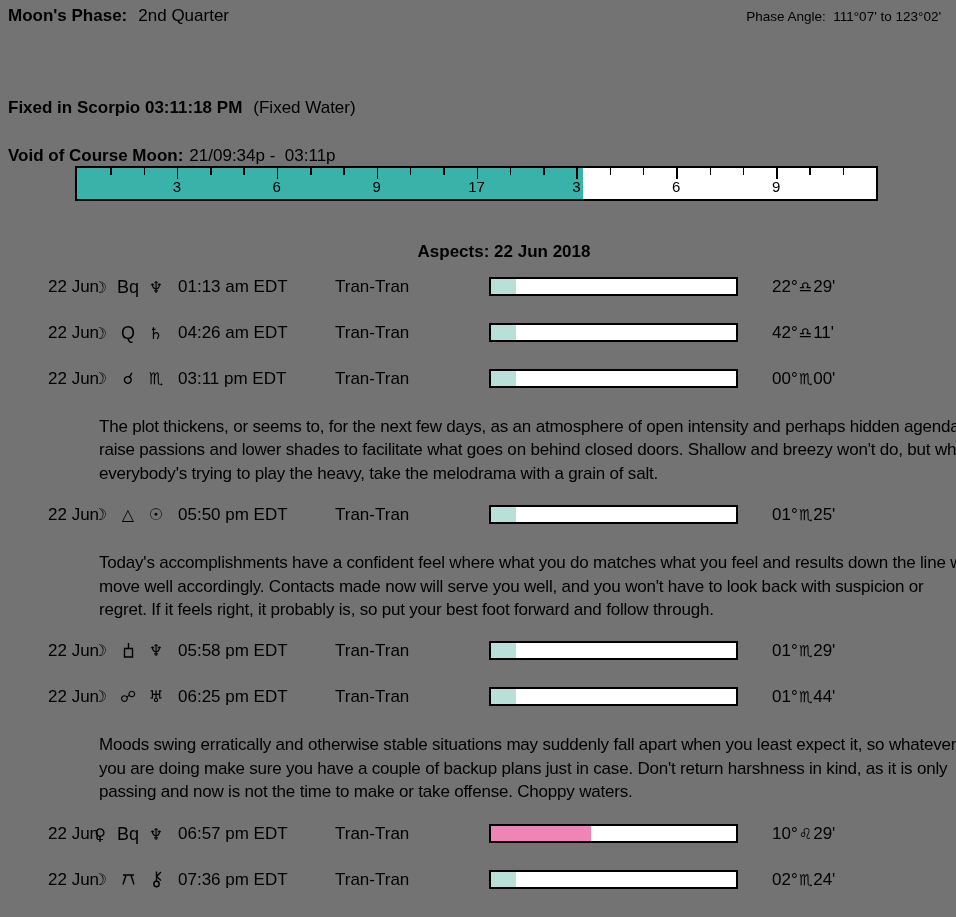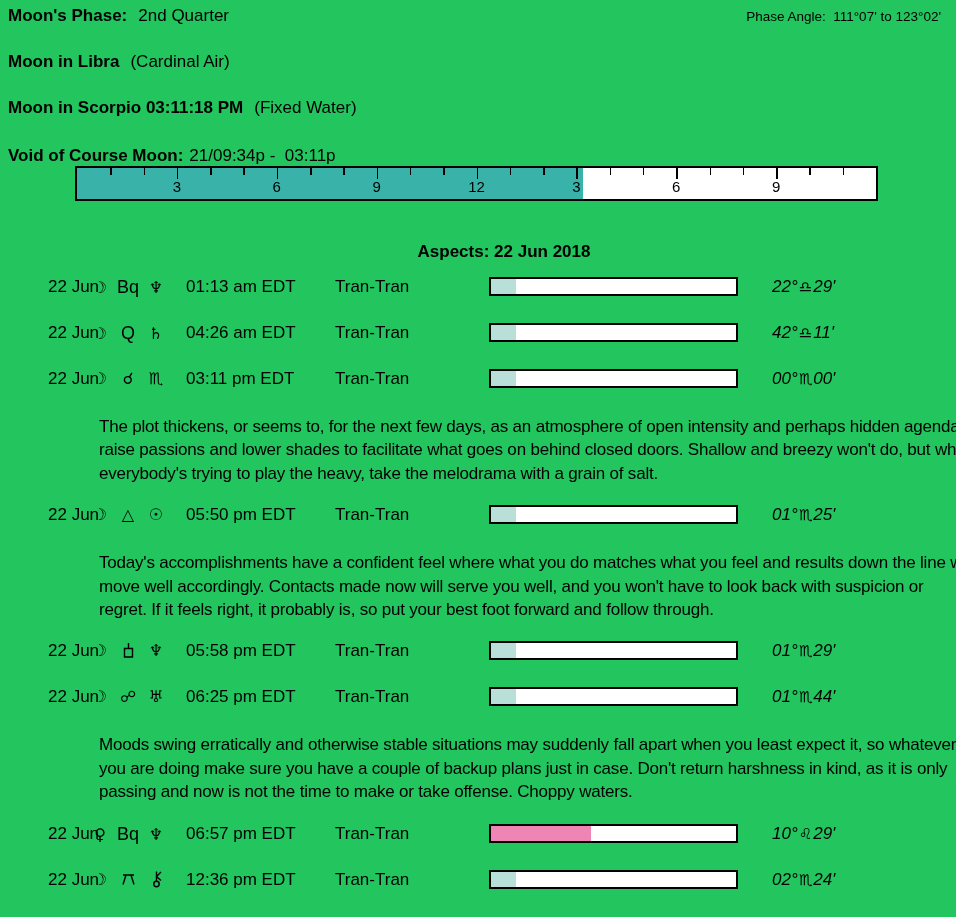--- a/index.html
+++ b/index.html
@@ -1,17 +1,17 @@
 <!DOCTYPE html>
 <html><head>
 <meta charset="utf-8">
 <style>
   html,body{margin:0;padding:0;background:#fff;}
   body{width:956px;height:917px;overflow:hidden;font-family:"Liberation Sans",sans-serif;color:#000;}
-  #page{position:relative;width:956px;height:917px;background:#22c55e;}
+  #page{position:relative;width:956px;height:917px;background:#737373;}
 
   .hline{position:absolute;left:8px;font-size:17px;line-height:20px;white-space:nowrap;}
   .lbl{font-weight:bold;}
   .val{margin-left:11px;white-space:pre;}
   .phase-angle{position:absolute;right:15px;top:9px;font-size:13.5px;white-space:pre;}
 
   .ruler{position:absolute;left:75px;top:166px;width:799px;height:31px;border:2px solid #000;background:#fff;}
   .rfill{position:absolute;left:0;top:0;height:100%;}
   .tick{position:absolute;top:0;width:1.5px;background:#000;}
   .tick.minor{height:7px;}
@@ -21,45 +21,42 @@
   #aspects{position:absolute;left:0;top:242px;width:952px;margin-left:28px;}
   .atitle{text-align:center;font-weight:bold;font-size:17px;height:22px;margin-bottom:13px;}
 
   .arow{position:relative;height:22px;margin:0 0 24px 0;font-size:17px;}
   .arow > span{position:absolute;top:0;white-space:nowrap;}
   .c-date{left:20px;}
   .c-glyphs{left:58px;display:flex;align-items:center;}
   .g{display:inline-flex;justify-content:center;align-items:center;width:28px;font-family:"DejaVu Sans",sans-serif;font-size:16px;}
   .g.lit{font-size:18px;font-family:"Liberation Sans",sans-serif;}
   .g svg{display:block;}
-  .c-time{left:158px;}
+  .c-time{left:150px;}
   .c-type{left:307px;}
   .c-bar{left:461px;top:0;width:245px;height:15px;border:2px solid #000;background:#fff;display:block;}
   .c-bar .fill{display:block;height:100%;}
-  .c-degree{left:744px;display:flex;align-items:center;font-style:italic;}
+  .c-degree{left:744px;display:flex;align-items:center;}
   .c-degree .g{width:auto;padding:0 1px;font-size:15px;}
 
   .note{margin:3px 0 20px 71px;width:876px;font-size:17px;line-height:23.4px;letter-spacing:-0.2px;}
 </style>
 </head>
 <body>
 
 <div id="page">
 
   <div class="hline" style="top:6px">
     <span class="lbl">Moon's Phase:</span><span class="val">2nd Quarter</span>
   </div>
   <div class="phase-angle">Phase Angle:  111°07' to 123°02'</div>
 
-  <div class="hline" style="top:52px">
-    <span class="lbl">Moon in Libra</span><span class="val">(Cardinal Air)</span>
-  </div>
 
   <div class="hline" style="top:98px">
-    <span class="lbl">Moon in Scorpio 03:11:18 PM</span><span class="val">(Fixed Water)</span>
+    <span class="lbl">Fixed in Scorpio 03:11:18 PM</span><span class="val">(Fixed Water)</span>
   </div>
 
   <div class="hline" style="top:146px">
     <span class="lbl">Void of Course Moon:</span><span class="val" style="margin-left:6px">21/09:34p -  03:11p</span>
   </div>
 
   <div class="ruler">
     <div class="rfill" style="width: 63.3%; background: rgb(57, 179, 170);"></div>
     <div>
         <div class="tick minor" style="left: 4.16667%;"></div>
@@ -81,21 +78,21 @@
         <div class="tick minor" style="left: 70.8333%;"></div>
         <div class="tick major" style="left: 75%;"></div>
         <div class="tick minor" style="left: 79.1667%;"></div>
         <div class="tick minor" style="left: 83.3333%;"></div>
         <div class="tick major" style="left: 87.5%;"></div>
         <div class="tick minor" style="left: 91.6667%;"></div>
         <div class="tick minor" style="left: 95.8333%;"></div>
         <div class="rlabel" style="left: 12.5%;">3</div>
         <div class="rlabel" style="left: 25%;">6</div>
         <div class="rlabel" style="left: 37.5%;">9</div>
-        <div class="rlabel" style="left: 50%;">12</div>
+        <div class="rlabel" style="left: 50%;">17</div>
         <div class="rlabel" style="left: 62.5%;">3</div>
         <div class="rlabel" style="left: 75%;">6</div>
         <div class="rlabel" style="left: 87.5%;">9</div>
       </div>
   </div>
 
   <div id="aspects">
     <div class="atitle">Aspects: 22 Jun 2018</div>
     <div>
         <div class="arow">
@@ -240,21 +237,21 @@
                 <path d="M2 3h11M5 3L2 12.5M10 3l3 9.5" fill="none" stroke="#000" stroke-width="1.4"></path>
               </svg>
             </span>
             <span class="g">
               <svg width="13" height="18" viewBox="0 0 13 18">
                 <circle cx="6.5" cy="14" r="2.7" fill="none" stroke="#000" stroke-width="1.4"></circle>
                 <path d="M6.5 11.3V1.5M6.5 6.5L11 2M6.5 6.5l4.5 4" fill="none" stroke="#000" stroke-width="1.4"></path>
               </svg>
             </span>
           </span>
-          <span class="c-time">12:36 pm EDT</span>
+          <span class="c-time">07:36 pm EDT</span>
           <span class="c-type">Tran-Tran</span>
           <span class="c-bar">
             <span class="fill" style="width: 10%; background: rgb(184, 223, 216);"></span>
           </span>
           <span class="c-degree">
             <span class="">02°</span>
             <span class="g">♏</span>
             <span class="">24'</span>
           </span>
         </div>

